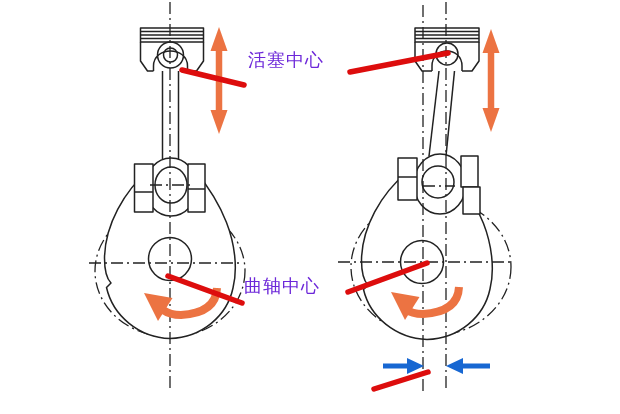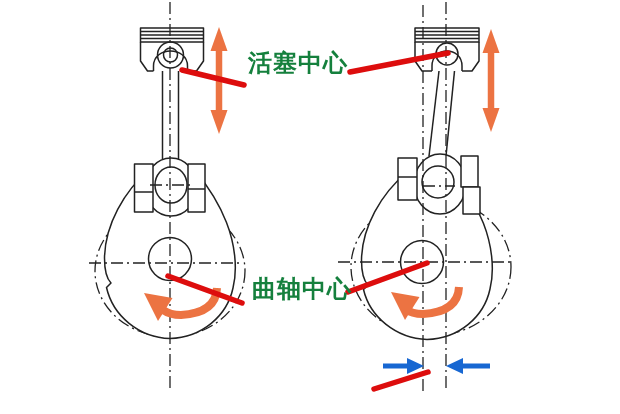--- a/index.html
+++ b/index.html
@@ -2,25 +2,25 @@
 <html style="--red: #dd0d0d; --orange: #ec7342; --blue: #1767d2; --line: #222222;"><head>
 <meta charset="utf-8">
 <style>
   html,body { margin:0; padding:0; background:#fff; }
   .stage {
     position:relative; width:620px; height:414px; background:#fff;
     font-family:"DejaVu Sans", sans-serif; overflow:hidden;
   }
   .stage svg { position:absolute; left:0; top:0; }
   .diagram-label {
-    position:absolute; font-weight:bold; color:#15803d;
-    font-size:24px; line-height:1; letter-spacing:1px; white-space:nowrap;
+    position:absolute; font-weight:normal; color:#6d28d9;
+    font-size:18px; line-height:1; letter-spacing:1px; white-space:nowrap;
   }
   .lbl-piston { left:248px; top:51px; }
-  .lbl-crank  { left:244px; top:277px;margin-left:8px; }
+  .lbl-crank  { left:244px; top:277px; }
   .lbl-offset { left:266px; top:375px; }
 
   .outline   { fill:none; stroke:var(--line); stroke-width:1.5; stroke-linejoin:round; }
   .whitefill { fill:#ffffff; stroke:var(--line); stroke-width:1.5; stroke-linejoin:round; }
   .dash      { fill:none; stroke:var(--line); stroke-width:1.3; stroke-dasharray:12 4 2 4; }
   .redline   { stroke:var(--red); stroke-width:5.5; stroke-linecap:round; }
   .o-fill    { fill:var(--orange); }
   .o-stroke  { stroke:var(--orange); fill:none; }
   .b-fill    { fill:var(--blue); }
   .b-stroke  { stroke:var(--blue); fill:none; }

